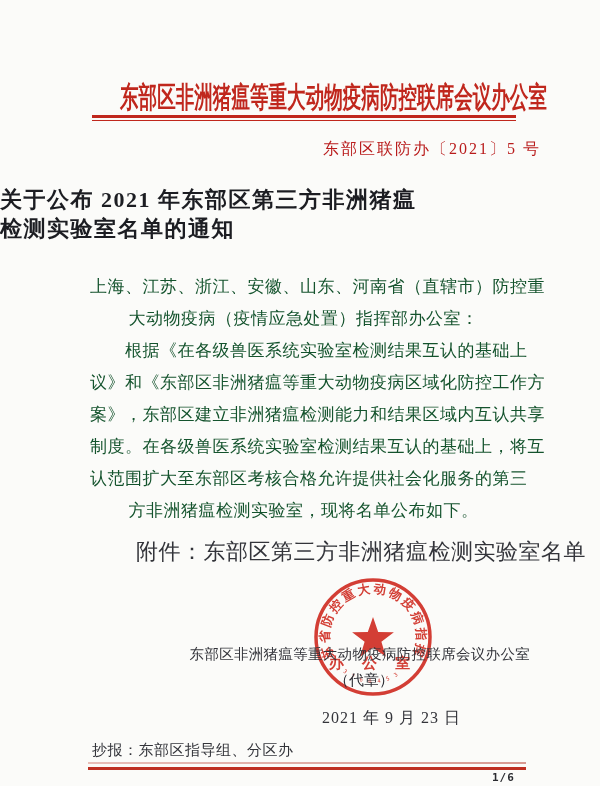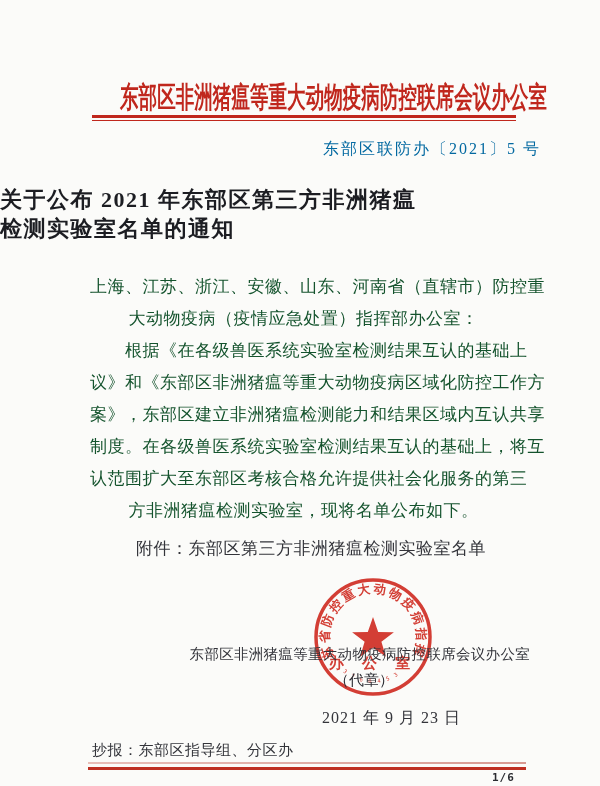--- a/index.html
+++ b/index.html
@@ -18,41 +18,41 @@
     font-weight:bold;font-size:29px;line-height:30px;color:#c0271d;
     transform:scaleX(0.64);transform-origin:50% 50%;
     letter-spacing:0px;
   }
   .letterhead-rule{position:absolute;left:92px;top:115px;width:424px;}
   .letterhead-rule .thick{height:3px;background:#c0271d;}
   .letterhead-rule .thin{height:1px;background:#c0271d;margin-top:2px;}
   
   .doc-number{
     position:absolute;top:139px;left:323px;
-    font-size:16px;letter-spacing:2px;white-space:nowrap;color:#0369a1;
+    font-size:16px;letter-spacing:2px;white-space:nowrap;color:#b91c1c;
   }
   
   .doc-title{
     position:absolute;top:185px;left:0;width:600px;text-align:left;
     font-size:22px;font-weight:bold;line-height:29px;letter-spacing:1.5px;
     color:#1c1d22;
   }
   
   .body-block{position:absolute;top:271px;left:90px;width:427px;}
   .bline{
     box-sizing:border-box;width:427px;height:32px;line-height:32px;
     font-size:17px;letter-spacing:0.5px;white-space:nowrap;
     text-align:justify;text-align-last:justify;text-justify:inter-character;
     color:#14532d;
   }
   .bline.endline{text-align:center;text-align-last:auto;}
   .bline.indent{padding-left:35px;}
   
   .attachment{
-    position:absolute;top:537px;left:136px;font-size:17px;
+    position:absolute;top:537px;left:136px;font-size:22px;
     letter-spacing:0.5px;color:#33343a;white-space:nowrap;
   }
   
   .signature{
     position:absolute;top:645px;right:86px;font-size:14.5px;
     letter-spacing:0.3px;color:#33343a;white-space:nowrap;z-index:3;
   }
   .seal-note{
     position:absolute;top:671px;left:328px;width:72px;text-align:center;
     font-size:15px;color:#2c2d33;z-index:4;white-space:nowrap;

